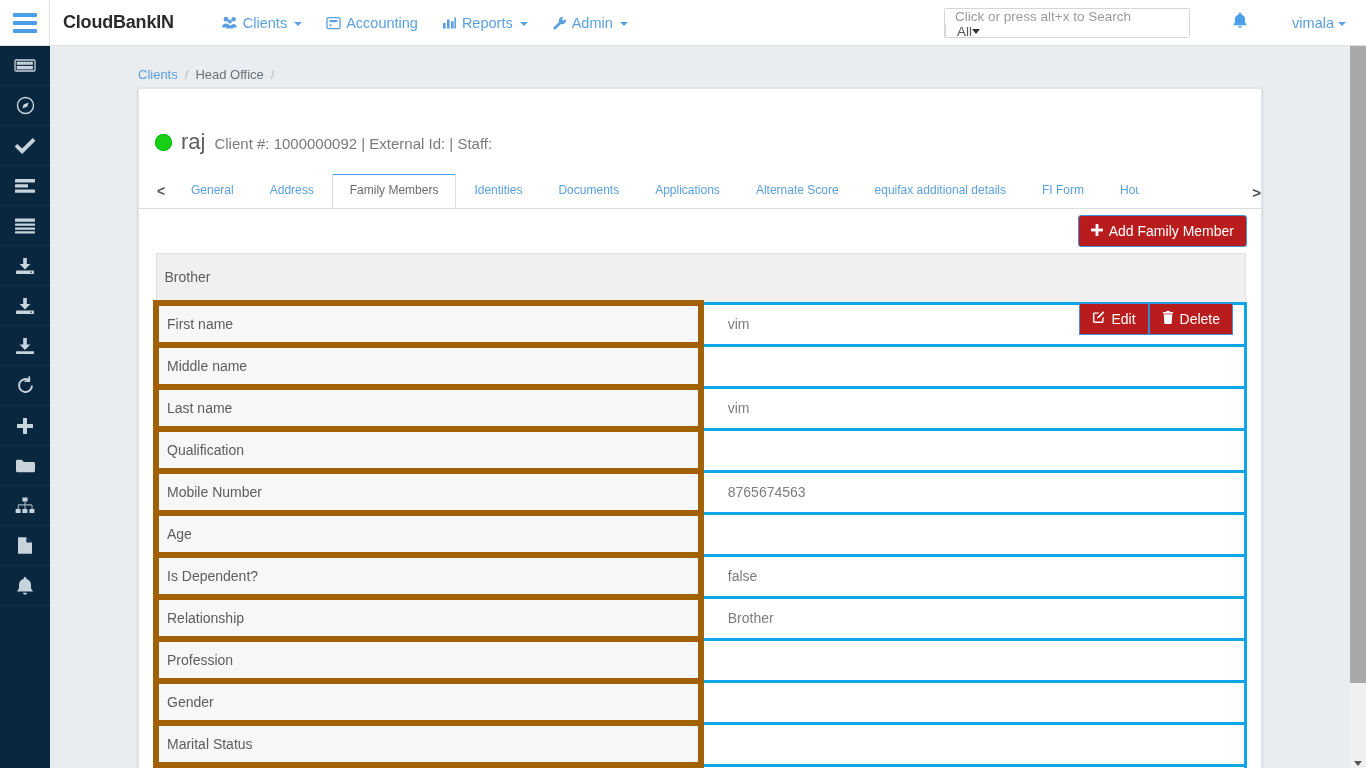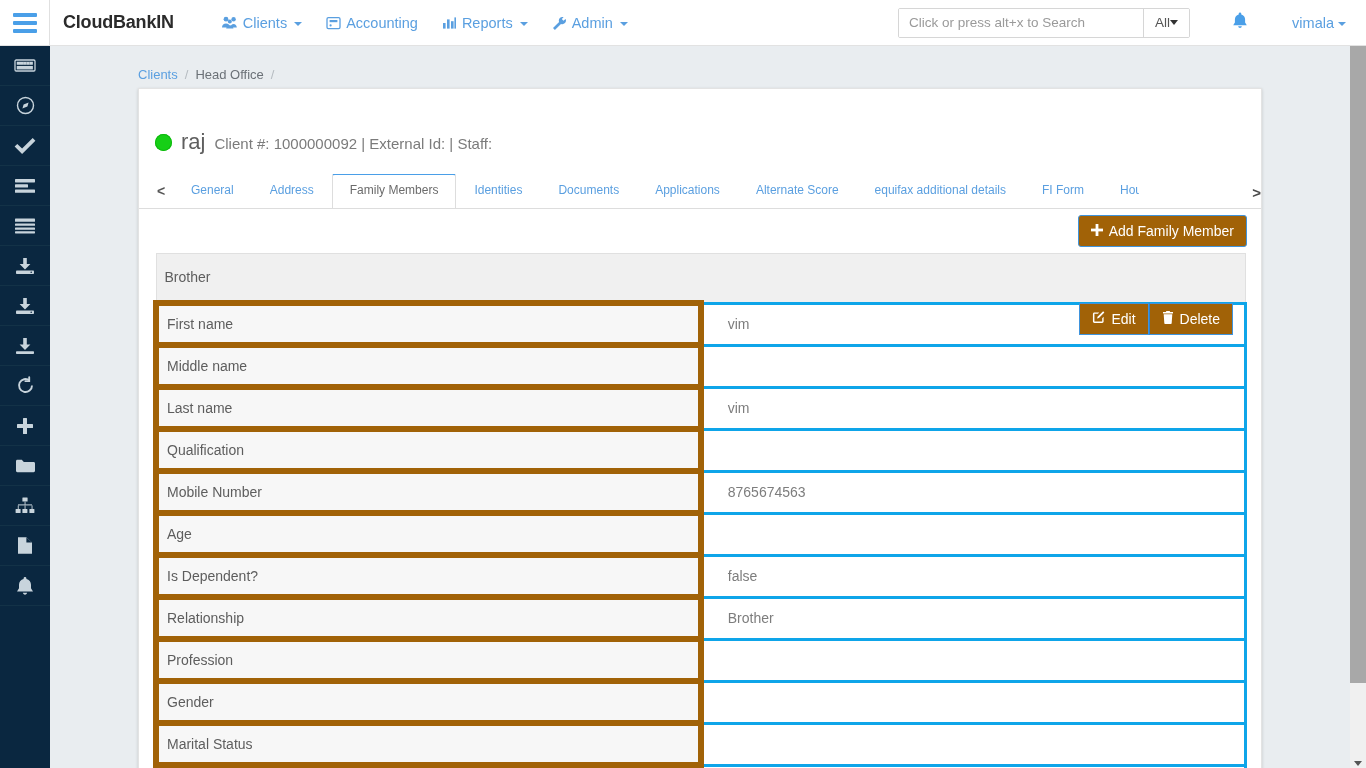--- a/index.html
+++ b/index.html
@@ -40,21 +40,21 @@
     margin-left: 2px; margin-top: 3px;
   }
   .nav-icon { display: inline-flex; align-items: center; color: #5a9fe0; }
 
   #nav-right {
     margin-left: auto; display: flex; align-items: center;
     padding-right: 20px; gap: 0;
   }
   #search-group {
     display: flex; height: 30px; border: 1px solid #d6d6d6; background: #fff;
-    border-radius: 2px; overflow: hidden;
+    border-radius: 2px; overflow: hidden; flex-direction: column;
   }
   #search-input {
     width: 244px; border: none; outline: none; padding: 0 10px;
     font-size: 13.5px; color: #555; font-family: "Liberation Sans", sans-serif;
   }
   #search-input::placeholder { color: #9a9a9a; }
   #search-scope {
     display: flex; align-items: center; padding: 0 11px;
     border-left: 1px solid #d6d6d6; font-size: 13.5px; color: #555;
     cursor: pointer; background: #fff;
@@ -143,21 +143,21 @@
   }
   .tab.truncated { overflow: hidden; max-width: 38px; padding-right: 0; }
   #tab-next {
     position: absolute; right: 0; bottom: 7px;
     color: #4a4a4a; font-size: 15px; font-weight: bold; cursor: pointer;
     background: #fff; padding-left: 2px;
   }
 
   
   .btn {
-    background: #a16207; color: #fff; border: 1px solid #3f93dc;
+    background: #b91c1c; color: #fff; border: 1px solid #3f93dc;
     font-size: 14px; font-family: "Liberation Sans", sans-serif;
     padding: 7px 12px; cursor: pointer; border-radius: 3px;
     display: inline-flex; align-items: center; gap: 6px; line-height: 16px;
   }
   #add-bar { position: relative; height: 44px; }
   #btn-add {
     position: absolute; right: 14px; top: 6px;
   }
   #edit-delete {
     position: absolute; right: 14px; top: 50px; display: flex; z-index: 5;

